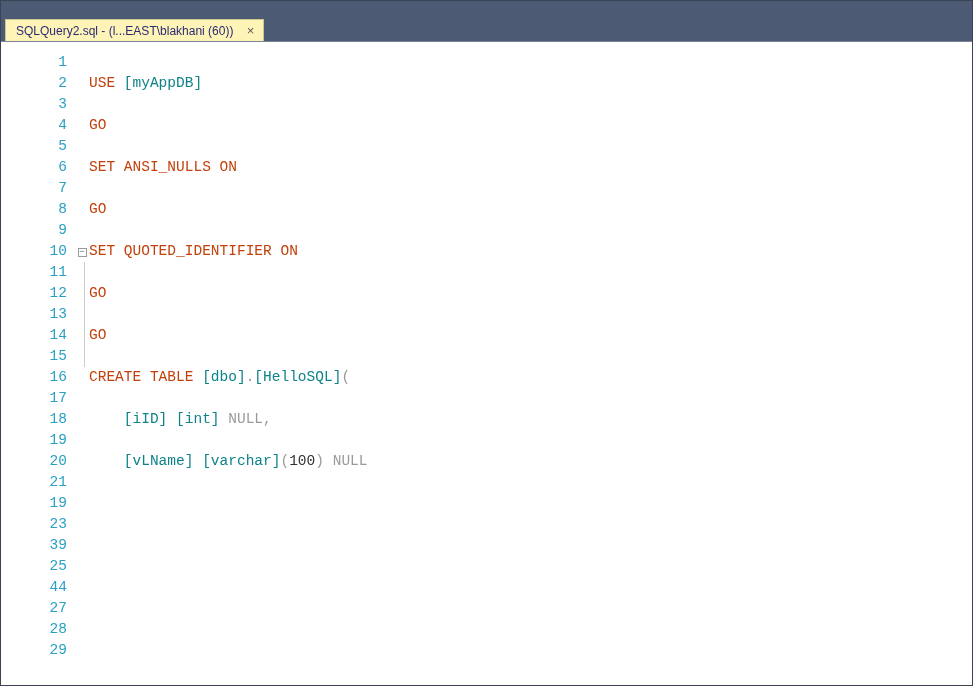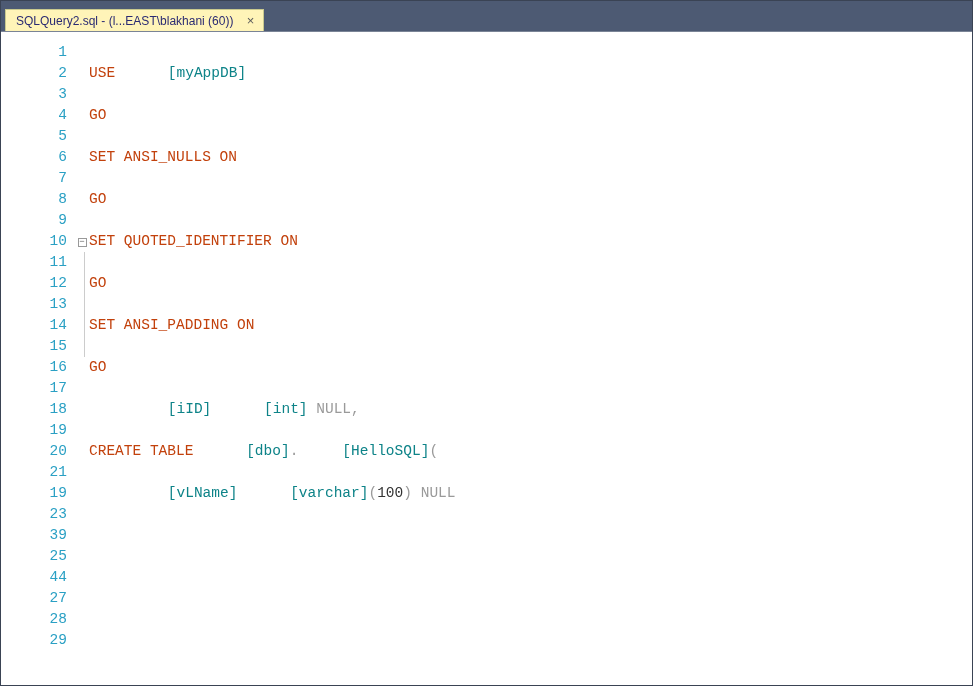--- a/index.html
+++ b/index.html
@@ -17,21 +17,21 @@
     flex-direction: column;
     width: 100%;
     height: 100%;
     background: #4d5a73;
     border: 1px solid #3a4354;
   }
   .tab-bar {
     display: flex;
     align-items: flex-end;
     background: #4d5a73;
-    height: 30px;
+    height: 40px;
     padding-left: 4px;
     padding-top: 16px;
   }
   .tab {
     display: flex;
     align-items: center;
     background: #fff4b8;
     border: 1px solid #c9c98e;
     border-bottom: none;
     padding: 2px 6px 2px 10px;
@@ -95,21 +95,21 @@
     height: 100%;
     display: inline-block;
   }
   .code {
     flex: 1;
     white-space: pre;
     color: #333;
   }
   .code div { height: 21px; }
   .kw   { color: #c2410c; }
-  .br   { color: #0d8388; margin-left: 44px; }
+  .br   { color: #0d8388; }
   .cmt  { color: #178f17; }
   .gray { color: #9a9a9a; }
   .pn   { color: #9a9a9a; }
 </style>
 </head>
 <body>
 
 <div class="window">
   <div class="tab-bar">
     <div class="tab">
@@ -185,24 +185,23 @@
           <div></div>
       </div>
 
       <div class="code">
 <div><span class="kw">USE</span> <span class="br">[myAppDB]</span></div>
 <div><span class="kw">GO</span></div>
 <div><span class="kw">SET</span> <span class="kw">ANSI_NULLS</span> <span class="kw">ON</span></div>
 <div><span class="kw">GO</span></div>
 <div><span class="kw">SET</span> <span class="kw">QUOTED_IDENTIFIER</span> <span class="kw">ON</span></div>
 <div><span class="kw">GO</span></div>
-<div><span class="kw">SET</span> <span class="kw">ANSI_PADDING</span> <span class="kw">ON</span></div>
-<div><span class="kw">GO</span></div>
+<div><span class="kw">GO</span></div>
+<div><span class="kw">CREATE</span> <span class="kw">TABLE</span> <span class="br">[dbo]</span><span class="pn">.</span><span class="br">[HelloSQL]</span><span class="pn">(</span></div>
 <div>    <span class="br">[iID]</span> <span class="br">[int]</span> <span class="gray">NULL</span><span class="pn">,</span></div>
-<div><span class="kw">CREATE</span> <span class="kw">TABLE</span> <span class="br">[dbo]</span><span class="pn">.</span><span class="br">[HelloSQL]</span><span class="pn">(</span></div>
 <div>    <span class="br">[vLName]</span> <span class="br">[varchar]</span><span class="pn">(</span><span>100</span><span class="pn">)</span> <span class="gray">NULL</span></div>
 <div> </div>
 
 
 
 
 
 
 
 

